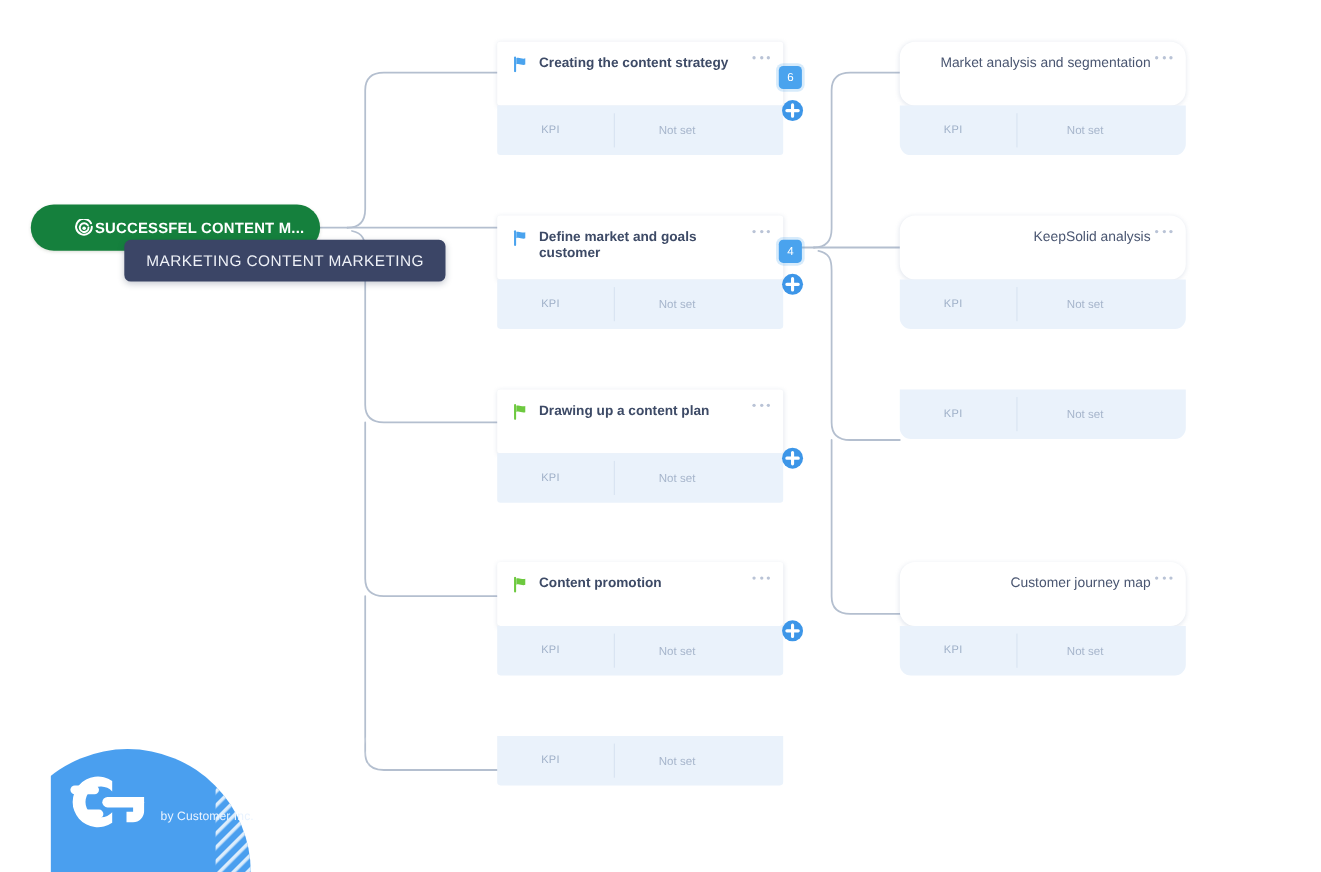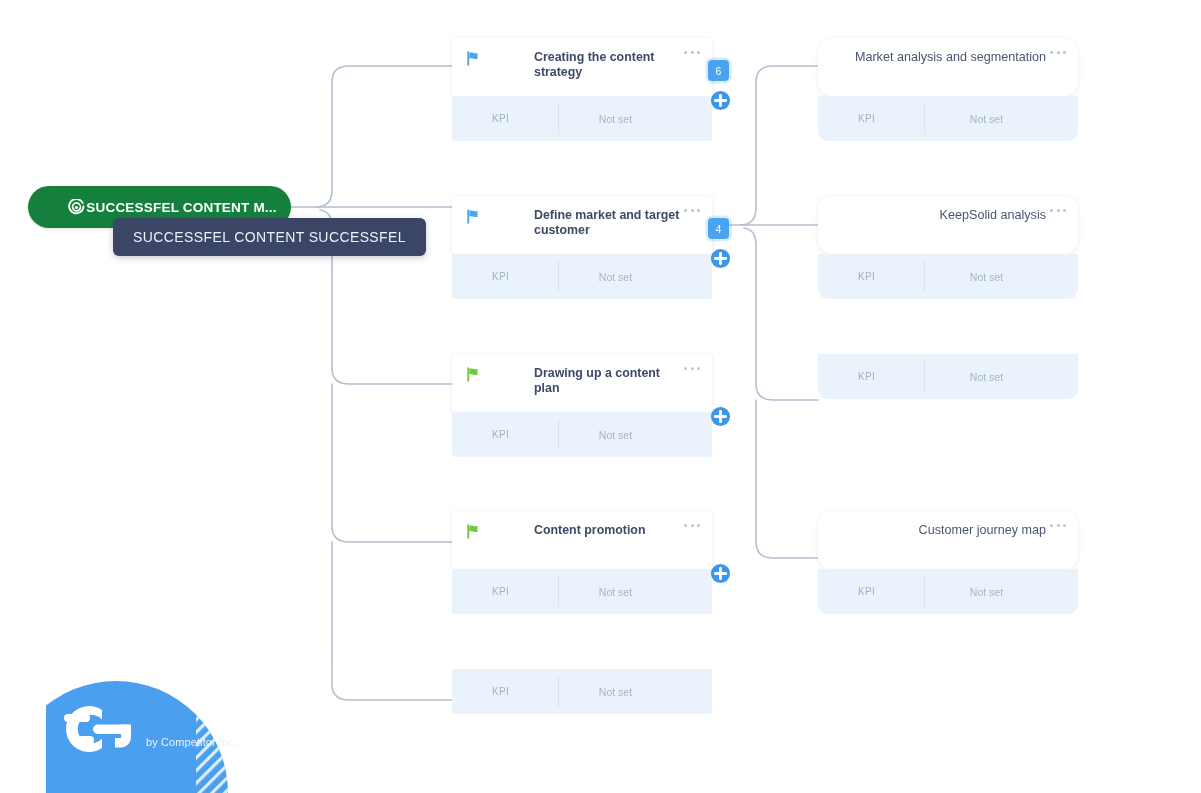--- a/index.html
+++ b/index.html
@@ -103,21 +103,20 @@
     min-height: 58px;
   }
   .card.right .card-body {
     border-radius: 14px;
     min-height: 58px;
     padding-left: 28px;
   }
   .card-head {
     display: flex;
     align-items: flex-start;
-    gap: 44px;
   }
   .flag-icon {
     width: 15px;
     height: 15px;
     flex: 0 0 15px;
     margin-right: 9px;
     margin-top: 1px;
   }
   .card-title {
     font-size: 12.4px;
@@ -282,21 +281,21 @@
       <rect x="196" y="-14" width="150" height="150" fill="url(#stripes)" opacity="0.14"></rect>
 
       <g fill="#ffffff">
         <path d="M56 46 a23 23 0 1 0 0 38 l0 -9.5 a14 14 0 1 1 0 -19 z"></path>
         <rect x="47" y="60.5" width="38" height="9.5" rx="4.75"></rect>
         <path d="M75 60.5 h10 v13 a10 10 0 0 1 -10 10 h-6 v-9.5 h6 z"></path>
         <rect x="18" y="50" width="26" height="8" rx="4"></rect>
         <rect x="26" y="72" width="22" height="8" rx="4"></rect>
       </g>
     </svg>
-    <div class="logo-sub">by Competitor Inc.</div>
+    <div class="logo-sub">by Customer Inc.</div>
   </div>
 
   <div class="card left" style="left:452px; top:38px;">
     <div class="card-body">
       <div class="card-head">
         <svg class="flag-icon" viewBox="0 0 16 16">
           <path d="M2.4 1.3 v13.4" stroke="#4aa3ee" stroke-width="2" stroke-linecap="round" fill="none"></path>
           <path d="M3.6 2 C6.5 0.8 9.4 3.4 12.3 2.2 L12.3 8.2 C9.4 9.4 6.5 6.8 3.6 8 Z" fill="#4aa3ee"></path>
         </svg>
         <div class="card-title">Creating the content strategy</div>
@@ -319,21 +318,21 @@
     </div>
   </div>
 
   <div class="card left" style="left:452px; top:196px;">
     <div class="card-body">
       <div class="card-head">
         <svg class="flag-icon" viewBox="0 0 16 16">
           <path d="M2.4 1.3 v13.4" stroke="#4aa3ee" stroke-width="2" stroke-linecap="round" fill="none"></path>
           <path d="M3.6 2 C6.5 0.8 9.4 3.4 12.3 2.2 L12.3 8.2 C9.4 9.4 6.5 6.8 3.6 8 Z" fill="#4aa3ee"></path>
         </svg>
-        <div class="card-title">Define market and target customer</div>
+        <div class="card-title">Define market and goals customer</div>
       </div>
       <div class="dots">
           <i></i>
           <i></i>
           <i></i>
         </div>
       <div class="count-badge">4</div>
       <svg class="plus-btn" viewBox="0 0 22 22">
         <circle cx="11" cy="11" r="10" fill="#3d96e8"></circle>
         <path d="M11 5.6 v10.8 M5.6 11 h10.8" stroke="#ffffff" stroke-width="3" stroke-linecap="round"></path>
@@ -470,15 +469,15 @@
 
   <div class="root-node">
     <svg class="goal-icon" viewBox="0 0 18 18">
       <path d="M15.6 4.2 A7.6 7.6 0 1 0 16.4 7.6" fill="none" stroke="#ffffff" stroke-width="1.9" stroke-linecap="round"></path>
       <path d="M12.6 6.2 A4.2 4.2 0 1 0 13.2 8.1" fill="none" stroke="#ffffff" stroke-width="1.8" stroke-linecap="round"></path>
       <circle cx="9" cy="9" r="1.7" fill="#ffffff"></circle>
     </svg>
     <span class="root-title">SUCCESSFEL CONTENT M...</span>
   </div>
 
-  <div class="tooltip">SUCCESSFEL CONTENT SUCCESSFEL</div>
+  <div class="tooltip">MARKETING CONTENT MARKETING</div>
 
 </div>
 
 </body></html>

